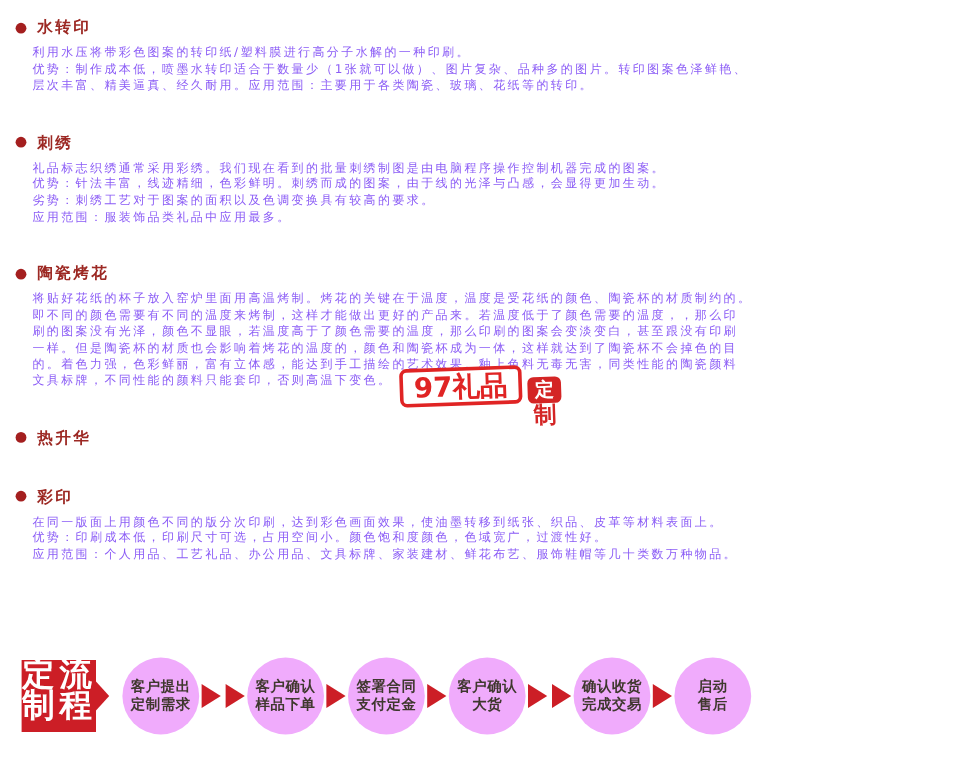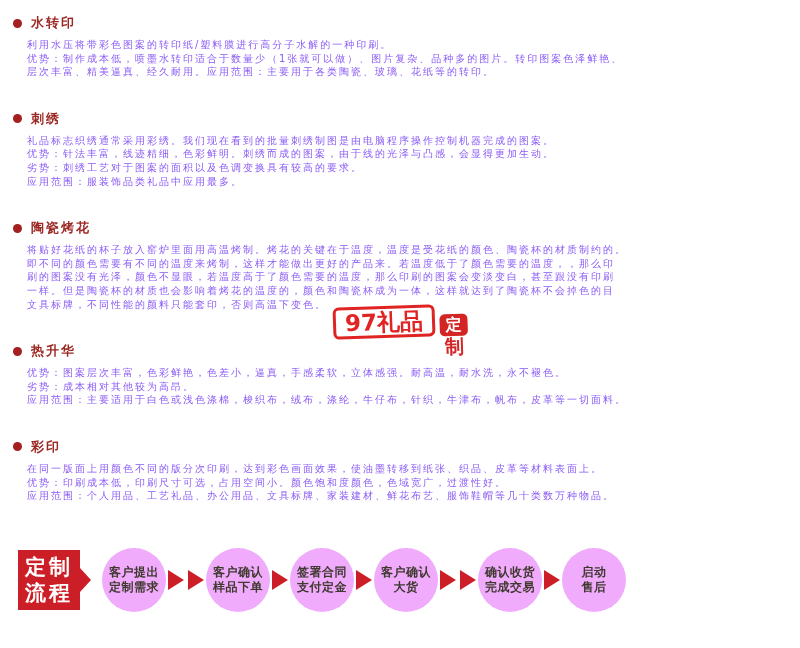--- a/index.html
+++ b/index.html
@@ -46,23 +46,23 @@
   .seal-bottom{
     color:#d42525;font-size:19px;font-weight:bold;margin-top:1px;
   }
   
   .flow{
     position:absolute;left:18px;top:548px;
     display:flex;align-items:center;
   }
   .flow-label{
     position:relative;width:62px;height:60px;background:#cc1e26;
-    color:#ffffff;font-weight:bold;font-size:21px;line-height:26px;
+    color:#ffffff;font-weight:bold;font-size:27px;line-height:26px;
     letter-spacing:3px;text-align:center;
-    display:flex;flex-direction:column;justify-content:center;
+    display:flex;flex-direction:row;justify-content:center;
     margin-right:22px;flex:0 0 auto;
   }
   .flow-label-arrow{
     position:absolute;right:-11px;top:50%;margin-top:-12px;
     width:0;height:0;
     border-left:11px solid #cc1e26;
     border-top:12px solid transparent;
     border-bottom:12px solid transparent;
   }
   .step-circle{
@@ -111,33 +111,29 @@
   <div class="section">
     <div class="sec-title-row">
       <span class="bullet"></span>
       <span class="sec-title">陶瓷烤花</span>
     </div>
     <div class="sec-body">
       <div class="line">将贴好花纸的杯子放入窑炉里面用高温烤制。烤花的关键在于温度，温度是受花纸的颜色、陶瓷杯的材质制约的。</div>
       <div class="line">即不同的颜色需要有不同的温度来烤制，这样才能做出更好的产品来。若温度低于了颜色需要的温度，，那么印</div>
       <div class="line">刷的图案没有光泽，颜色不显眼，若温度高于了颜色需要的温度，那么印刷的图案会变淡变白，甚至跟没有印刷</div>
       <div class="line">一样。但是陶瓷杯的材质也会影响着烤花的温度的，颜色和陶瓷杯成为一体，这样就达到了陶瓷杯不会掉色的目</div>
+      <div class="line">的。着色力强，色彩鲜丽，富有立体感，能达到手工描绘的艺术效果。釉上色料无毒无害，同类性能的陶瓷颜料</div>
       <div class="line">文具标牌，不同性能的颜料只能套印，否则高温下变色。</div>
     </div>
   </div>
 
   <div class="section">
     <div class="sec-title-row">
       <span class="bullet"></span>
       <span class="sec-title">热升华</span>
-    </div>
-    <div class="sec-body">
-      <div class="line">优势：图案层次丰富，色彩鲜艳，色差小，逼真，手感柔软，立体感强。耐高温，耐水洗，永不褪色。</div>
-      <div class="line">劣势：成本相对其他较为高昂。</div>
-      <div class="line">应用范围：主要适用于白色或浅色涤棉，梭织布，绒布，涤纶，牛仔布，针织，牛津布，帆布，皮革等一切面料。</div>
     </div>
   </div>
 
   <div class="section">
     <div class="sec-title-row">
       <span class="bullet"></span>
       <span class="sec-title">彩印</span>
     </div>
     <div class="sec-body">
       <div class="line">在同一版面上用颜色不同的版分次印刷，达到彩色画面效果，使油墨转移到纸张、织品、皮革等材料表面上。</div>

